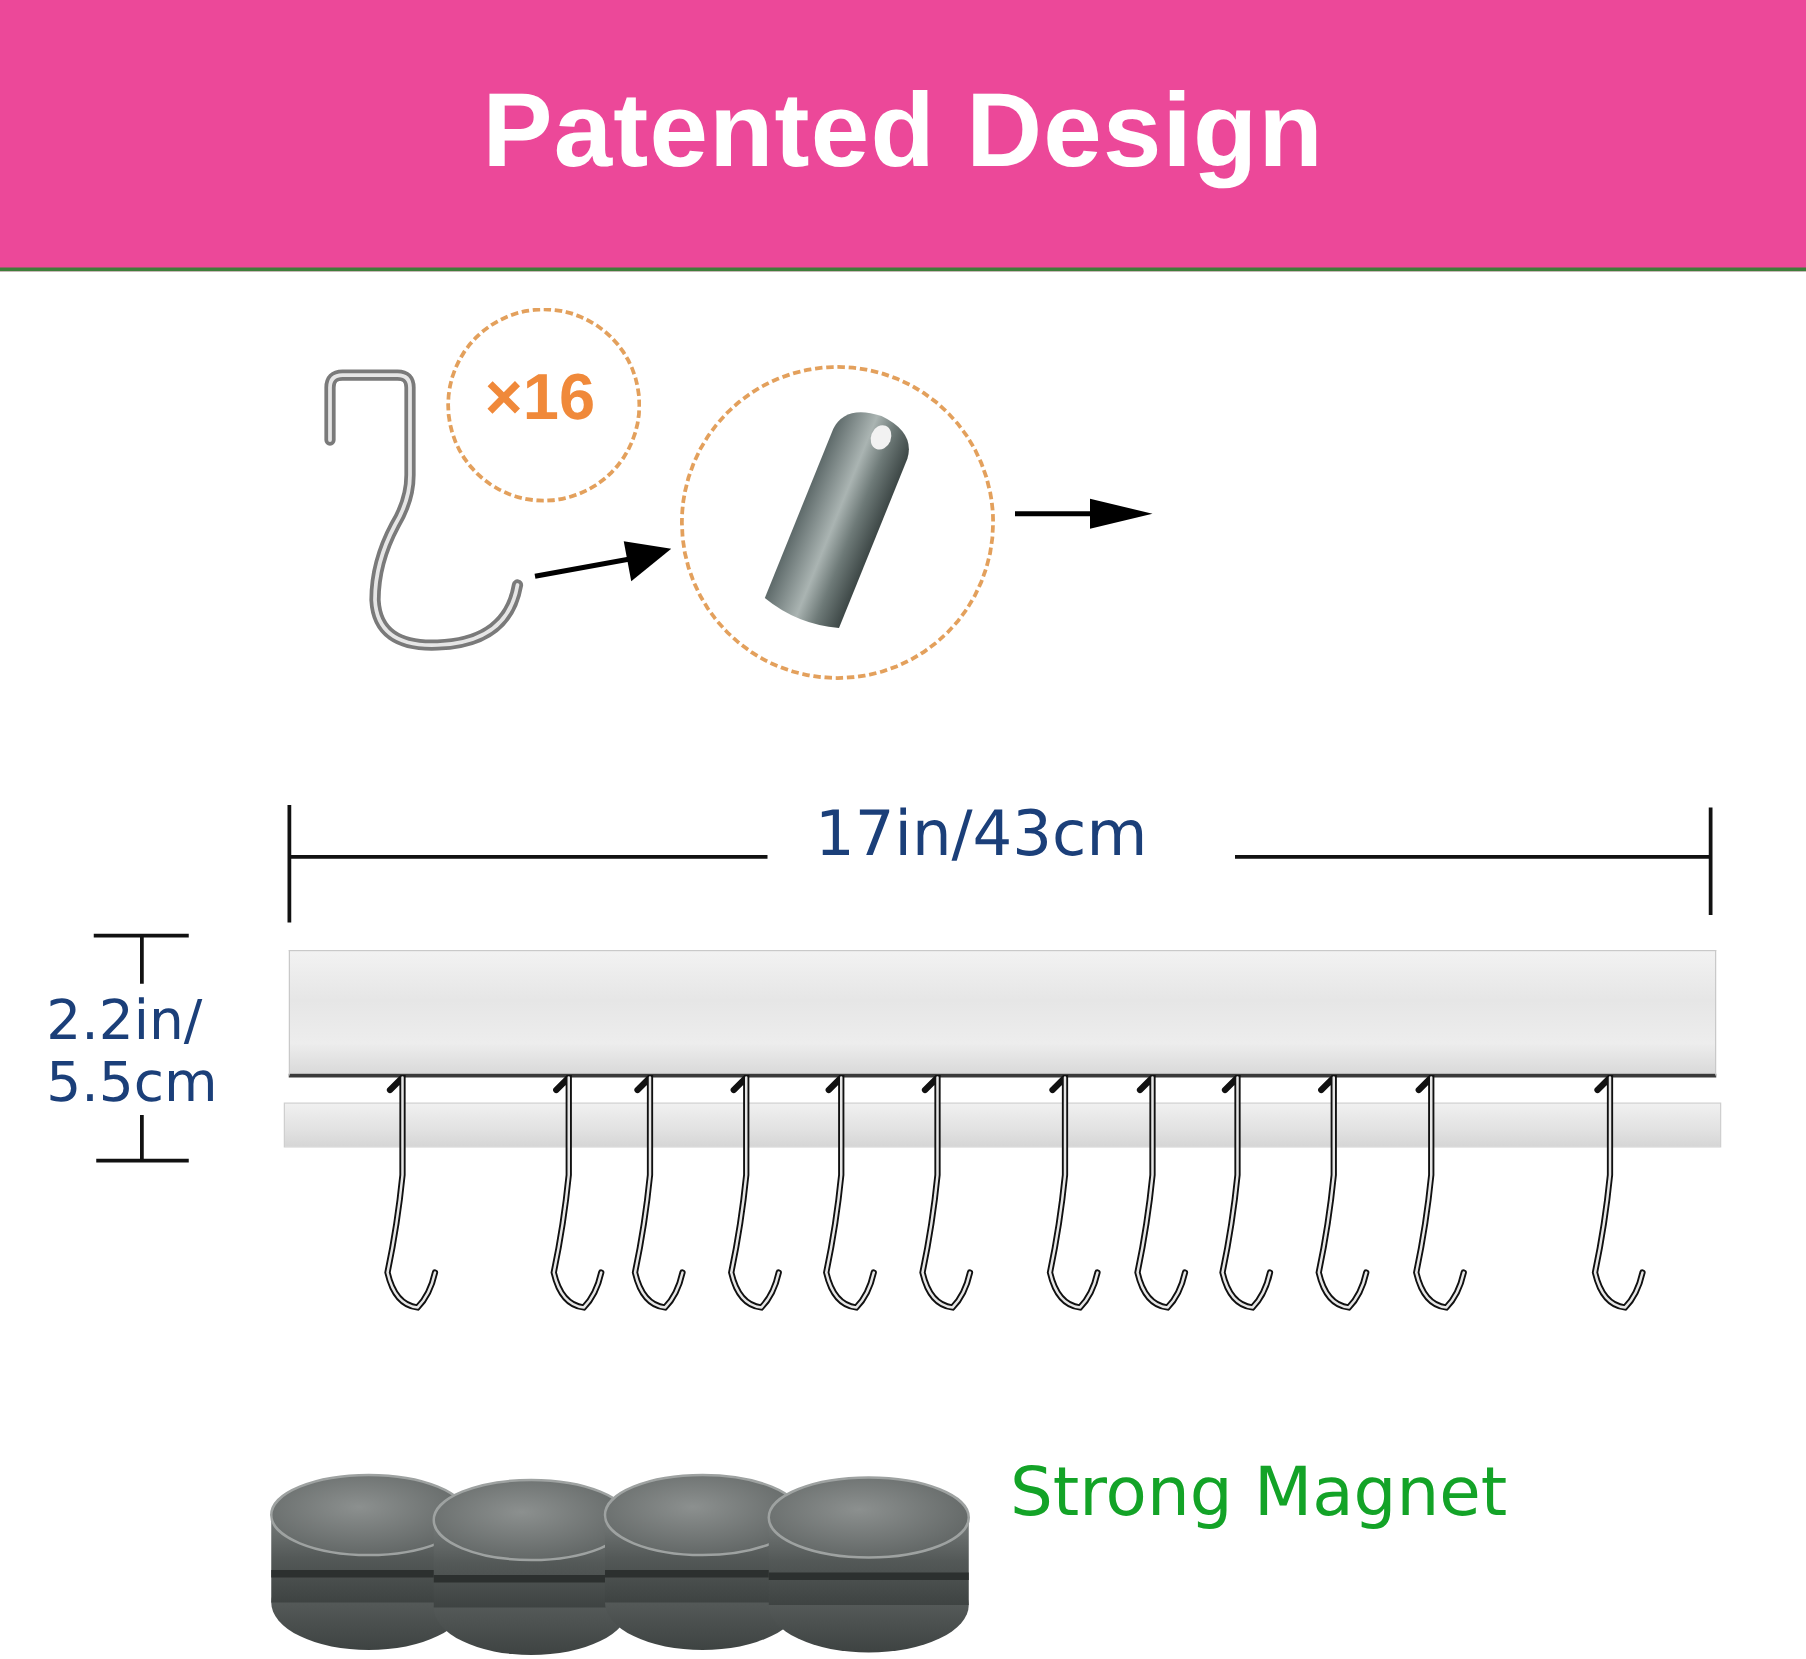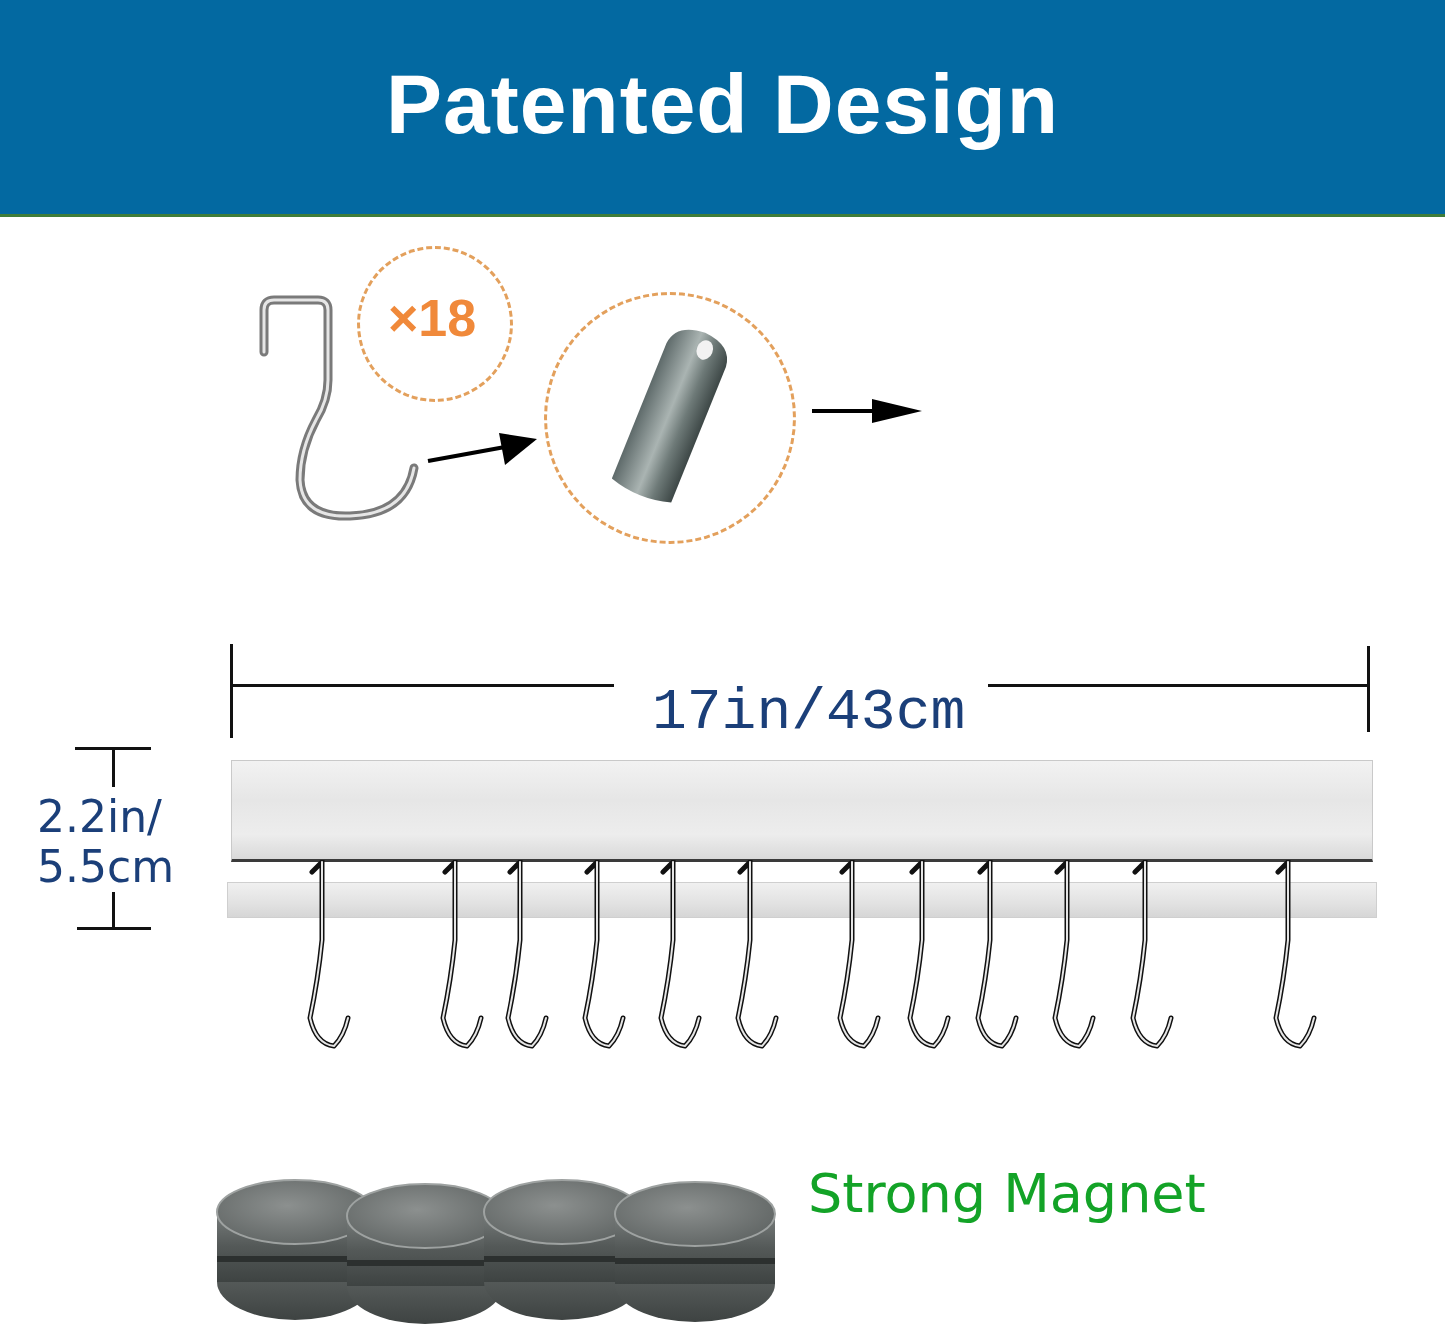--- a/index.html
+++ b/index.html
@@ -1,17 +1,17 @@
 <!DOCTYPE html>
 <html><head>
 <meta charset="utf-8">
 <style>
   html, body { margin: 0; padding: 0; }
   body { width: 1445px; height: 1327px; background: #ffffff; position: relative; overflow: hidden; font-family: "Liberation Sans", sans-serif; }
-  .banner { position: absolute; left: 0; top: 0; width: 1445px; height: 214px; background: #0369a1; border-bottom: 3px solid #3f7d3a; display: flex; align-items: center; justify-content: center; }
+  .banner { position: absolute; left: 0; top: 0; width: 1445px; height: 214px; background: #ec4899; border-bottom: 3px solid #3f7d3a; display: flex; align-items: center; justify-content: center; }
   .banner-title { color: #ffffff; font-family: "Liberation Sans", sans-serif; font-weight: bold; font-size: 84px; letter-spacing: 1px; margin-top: -6px; }
   .abs { position: absolute; }
   .dash-circle { position: absolute; border: 3px dashed #e3a05c; border-radius: 50%; box-sizing: border-box; }
   .count-text { position: absolute; left: 362px; top: 288px; width: 140px; text-align: center; color: #f0893a; font-weight: bold; font-size: 52px; font-family: "Liberation Sans", sans-serif; }
   .safety-text { position: absolute; left: 928px; top: 350px; color: #f0893a; font-size: 66px; line-height: 68px; font-weight: bold; font-family: "Liberation Sans", sans-serif; }
   .safety-text span { display: block; }
   .dim-label { position: absolute; color: #1b3f79; font-family: "DejaVu Sans", sans-serif; }
   .magnet-text { position: absolute; left: 808px; top: 1162px; color: #13a327; font-family: "DejaVu Sans", sans-serif; font-size: 54px; line-height: 64px; }
   .magnet-text span { display: block; }
 </style>
@@ -28,21 +28,21 @@
       <stop offset="0" stop-color="#e8e8e8"></stop>
       <stop offset="0.5" stop-color="#8a8a8a"></stop>
       <stop offset="1" stop-color="#d0d0d0"></stop>
     </linearGradient>
   </defs>
   <path d="M 14 62 L 14 20 Q 14 10 24 10 L 68 10 Q 78 10 78 20 L 78 90 Q 78 110 66 130 Q 50 160 50 190 Q 52 228 100 226 Q 156 224 164 178" fill="none" stroke="#7a7a7a" stroke-width="9" stroke-linecap="round"></path>
   <path d="M 14 62 L 14 20 Q 14 10 24 10 L 68 10 Q 78 10 78 20 L 78 90 Q 78 110 66 130 Q 50 160 50 190 Q 52 228 100 226 Q 156 224 164 178" fill="none" stroke="#e6e6e6" stroke-width="3" stroke-linecap="round"></path>
 </svg>
 
 <div class="dash-circle" style="left:357px; top:246px; width:156px; height:156px;"></div>
-<div class="count-text">×18</div>
+<div class="count-text">×16</div>
 
 <svg class="abs" style="left:425px; top:425px;" width="120" height="50">
   <line x1="3" y1="36" x2="80" y2="22" stroke="#000" stroke-width="4"></line>
   <polygon points="74,8 112,14 80,40" fill="#000"></polygon>
 </svg>
 
 <div class="dash-circle" style="left:544px; top:292px; width:252px; height:252px;"></div>
 <svg class="abs" style="left:590px; top:320px;" width="160" height="200">
   <defs>
     <linearGradient id="tipGrad" x1="0" y1="0" x2="1" y2="0">
@@ -61,21 +61,21 @@
 <svg class="abs" style="left:810px; top:396px;" width="115" height="30">
   <line x1="2" y1="15" x2="68" y2="15" stroke="#000" stroke-width="4"></line>
   <polygon points="62,3 112,15 62,27" fill="#000"></polygon>
 </svg>
 
 <div class="safety-text">
 </div>
 
 <div class="abs" style="left:230px; top:644px; width:3px; height:94px; background:#111;"></div>
 <div class="abs" style="left:232px; top:684px; width:382px; height:3px; background:#111;"></div>
-<div class="dim-label" style="left:652px; top:680px; font-size:58px;font-family:Liberation Mono, monospace;">17in/43cm</div>
+<div class="dim-label" style="left:652px; top:638px; font-size:50px;">17in/43cm</div>
 <div class="abs" style="left:988px; top:684px; width:381px; height:3px; background:#111;"></div>
 <div class="abs" style="left:1367px; top:646px; width:3px; height:86px; background:#111;"></div>
 
 <div class="abs" style="left:75px; top:747px; width:76px; height:3px; background:#111;"></div>
 <div class="abs" style="left:112px; top:749px; width:3px; height:38px; background:#111;"></div>
 <div class="dim-label" style="left:37px; top:792px; font-size:44px; line-height:50px;">
   <div>2.2in/</div>
   <div>5.5cm</div>
 </div>
 <div class="abs" style="left:112px; top:892px; width:3px; height:36px; background:#111;"></div>

